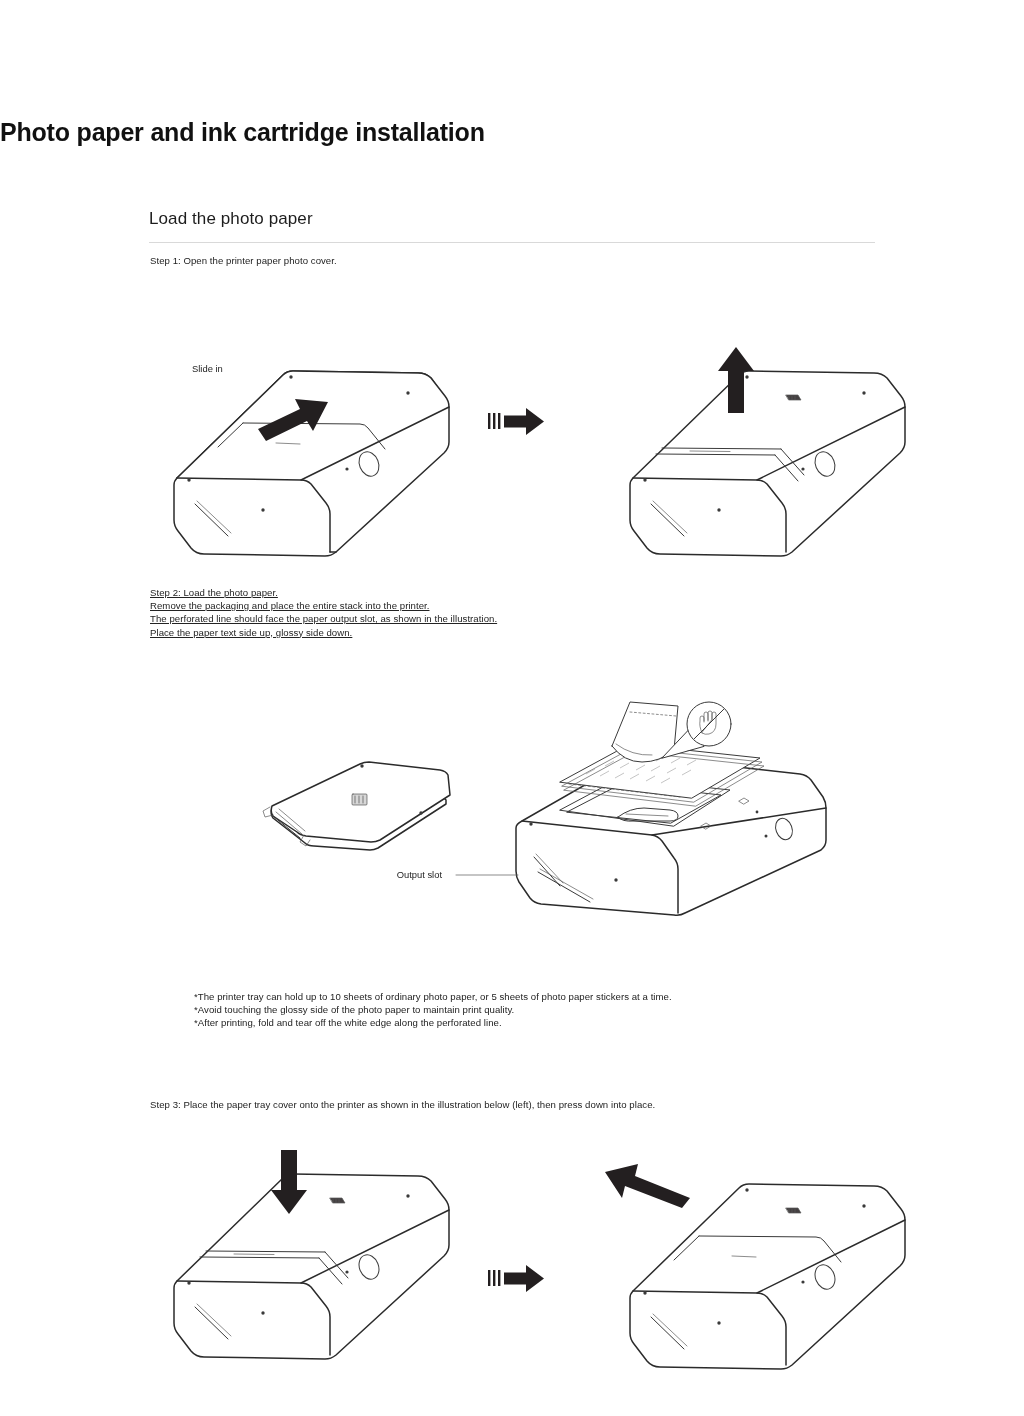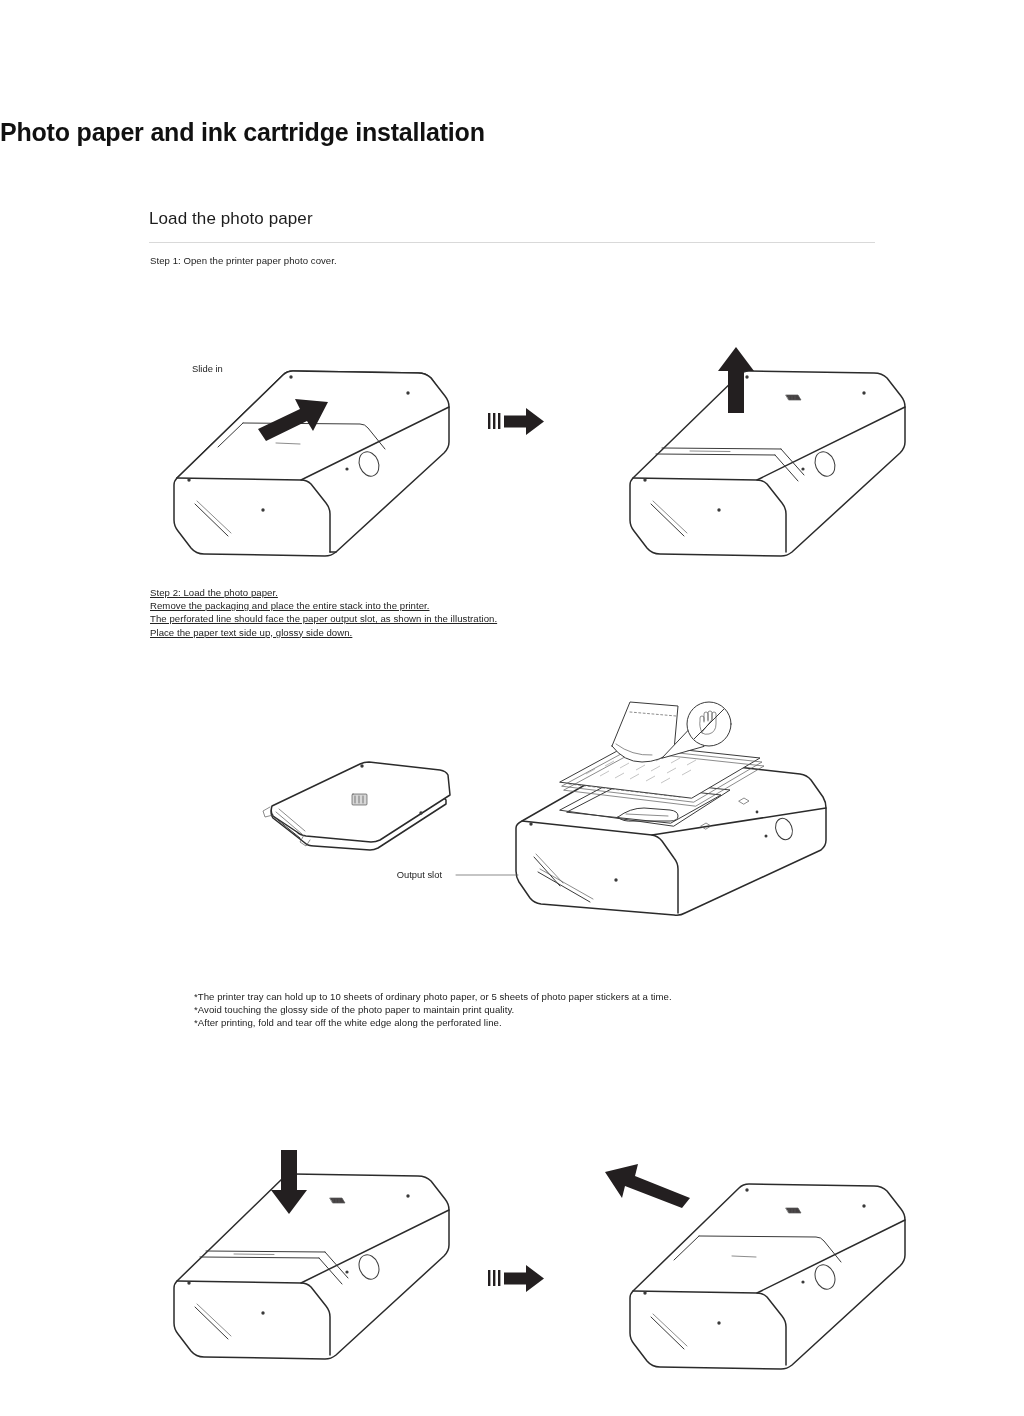--- a/index.html
+++ b/index.html
@@ -331,20 +331,21 @@
         <text class="callout-label" x="182" y="178" text-anchor="end">Output slot</text>
       </g>
 
     </svg>
   </div>
 
   <div id="notes-text" class="step-text">*The printer tray can hold up to 10 sheets of ordinary photo paper, or 5 sheets of photo paper stickers at a time.
 *Avoid touching the glossy side of the photo paper to maintain print quality.
 *After printing, fold and tear off the white edge along the perforated line.</div>
 
+  <div id="step3-text" class="step-text">Step 3: Place the paper tray cover onto the printer as shown in the illustration below (left), then press down into place.</div>
 
   <div class="illus" id="illus-step3" style="left:150px; top:1150px; width:740px; height:200px;">
     <svg width="740" height="200" viewBox="0 0 740 200" xmlns="http://www.w3.org/2000/svg">
 
       <g>
         <path class="ln fill-body" d="M27 131
                  L133 28 Q137 24 143 24
                  L268 26 Q276 26 281 31
                  L295 49 Q299 54 299 60
                  L299 95 Q299 101 294 106

